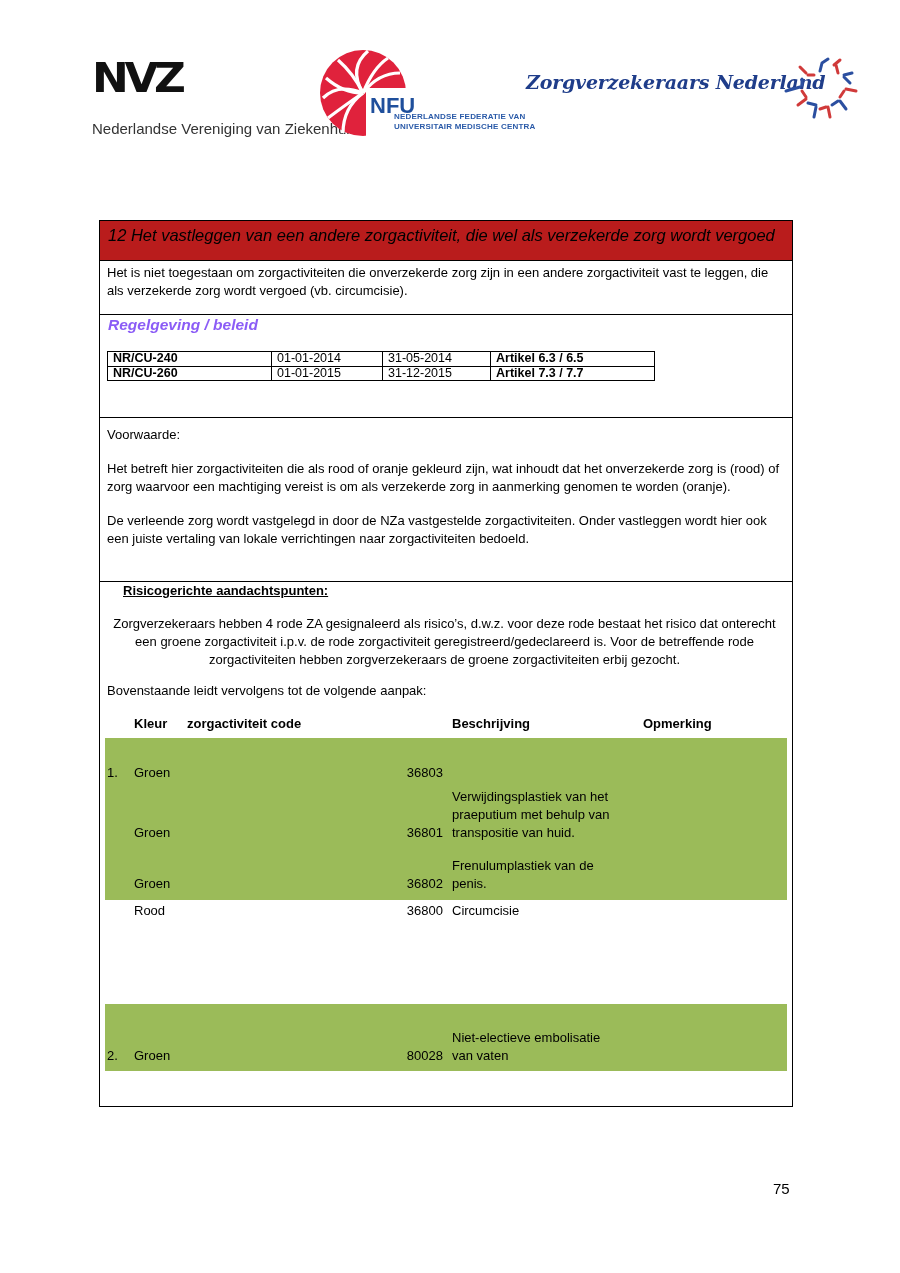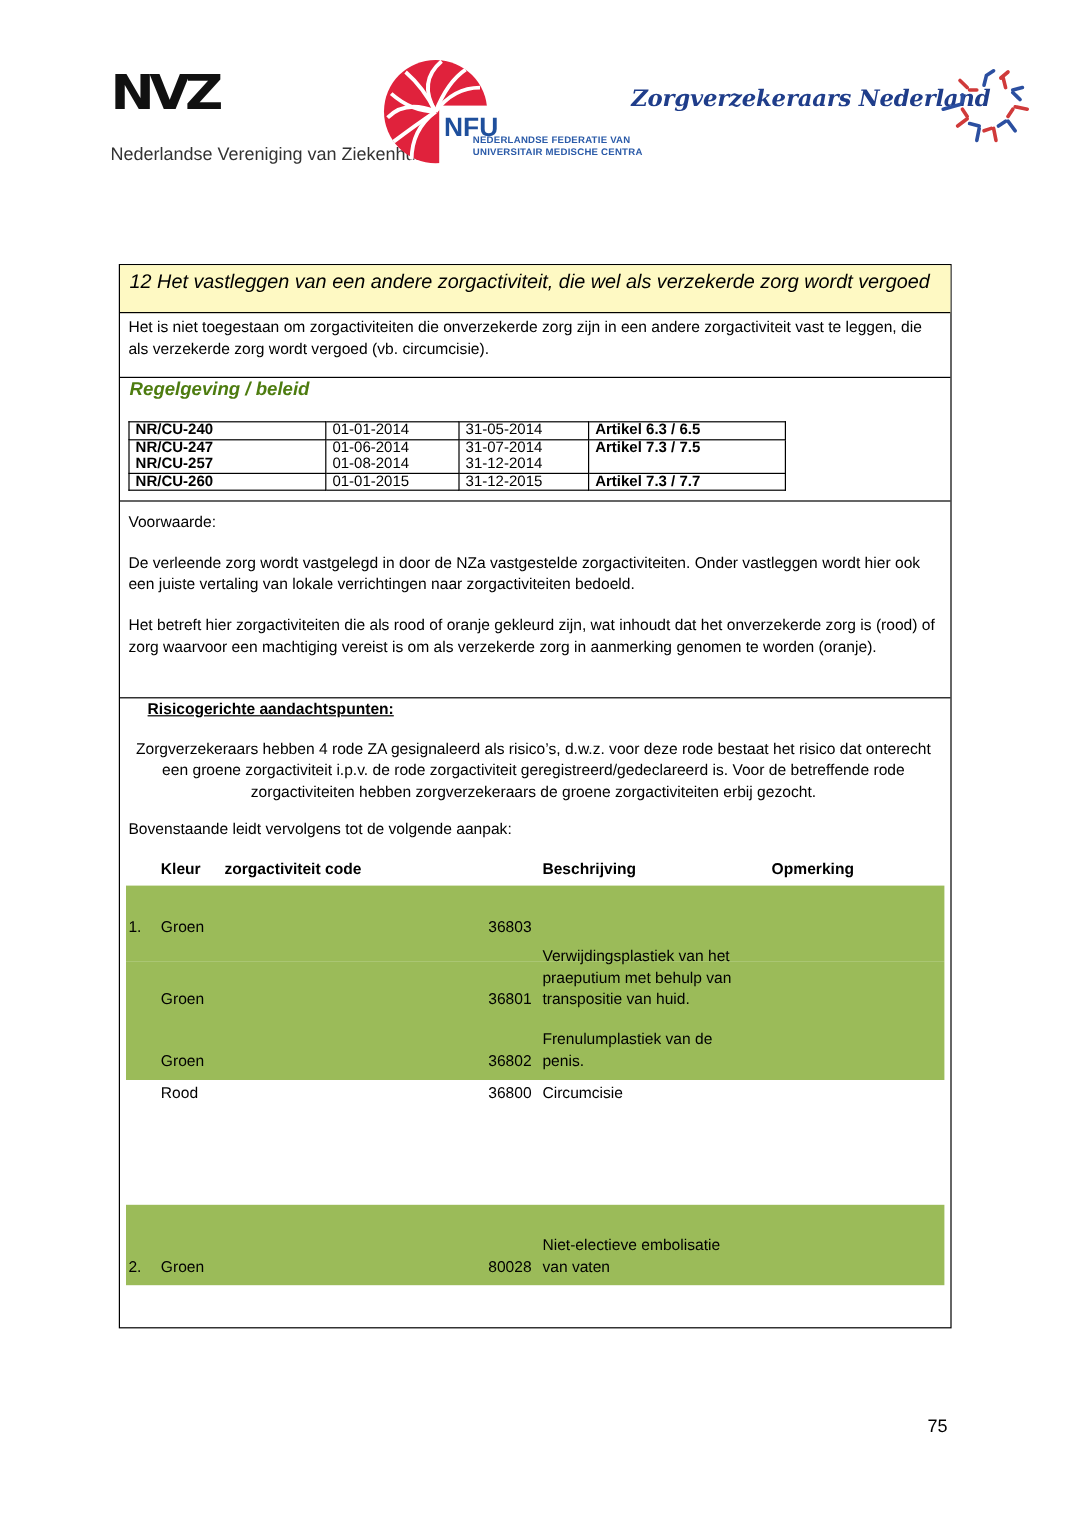--- a/index.html
+++ b/index.html
@@ -21,28 +21,28 @@
   .logo-zn { position: absolute; left: 526px; top: 55px; width: 345px; height: 60px; }
   .zn-text { position: absolute; left: 0; top: 16px; font-family: "DejaVu Serif", serif; font-style: italic;
              font-weight: bold; font-size: 19px; color: #1f3d8a; white-space: nowrap; letter-spacing: -0.2px; }
   .zn-emblem { position: absolute; left: 256px; top: 0; width: 80px; height: 66px; }
 
   
   .frame { position: absolute; left: 99px; top: 220px; width: 694px; height: 887px;
            border: 1.5px solid #000; box-sizing: border-box; }
   .sec { position: absolute; left: 0; right: 0; border-bottom: 1.5px solid #000; box-sizing: border-box; }
 
-  .sec-title { top: 0; height: 40px; background: #fef9c3; }
+  .sec-title { top: 0; height: 40px; background: #b91c1c; }
   .sec-title .title { position: absolute; left: 8px; top: 5px; font-style: italic; font-size: 16.5px; white-space: nowrap; }
 
   .sec-intro { top: 40px; height: 54px; }
   .sec-intro p { position: absolute; left: 7px; top: 3px; margin: 0; width: 675px; font-size: 13px; line-height: 18px; }
 
   .sec-reg { top: 94px; height: 103px; }
-  .reg-heading { position: absolute; left: 8px; top: 1px; font-style: italic; font-weight: bold; font-size: 15.5px; color: #4d7c0f; }
+  .reg-heading { position: absolute; left: 8px; top: 1px; font-style: italic; font-weight: bold; font-size: 15.5px; color: #8b5cf6; }
   table.reg { position: absolute; left: 7px; top: 36px; width: 548px; border-collapse: collapse; font-size: 12.5px; }
   table.reg td { border-top: 1.5px solid #000; border-bottom: 1.5px solid #000; border-left: 1px solid #000; border-right: 1px solid #000;
                  padding: 0 5px; line-height: 13.5px; vertical-align: top; }
   table.reg td.code, table.reg td.art { font-weight: bold; }
   table.reg td.c1 { width: 153px; } table.reg td.c2 { width: 100px; } table.reg td.c3 { width: 97px; }
 
   .sec-voor { top: 197px; height: 164px; }
   .sec-voor .txt { position: absolute; left: 7px; top: 8px; width: 675px; font-size: 13px; line-height: 18px; }
   .sec-voor p { margin: 0 0 16px 0; }
 
@@ -130,54 +130,39 @@
             <td class="c2">
               <div>01-01-2014</div>
             </td>
             <td class="c3">
               <div>31-05-2014</div>
             </td>
             <td class="art">Artikel 6.3 / 6.5</td>
           </tr>
           <tr>
             <td class="c1 code">
-              <div>NR/CU-247</div>
-              <div>NR/CU-257</div>
-            </td>
-            <td class="c2">
-              <div>01-06-2014</div>
-              <div>01-08-2014</div>
-            </td>
-            <td class="c3">
-              <div>31-07-2014</div>
-              <div>31-12-2014</div>
-            </td>
-            <td class="art">Artikel 7.3 / 7.5</td>
-          </tr>
-          <tr>
-            <td class="c1 code">
               <div>NR/CU-260</div>
             </td>
             <td class="c2">
               <div>01-01-2015</div>
             </td>
             <td class="c3">
               <div>31-12-2015</div>
             </td>
             <td class="art">Artikel 7.3 / 7.7</td>
           </tr>
         </tbody>
     </table>
   </div>
 
   <div class="sec sec-voor">
     <div class="txt">
       <p>Voorwaarde:</p>
+      <p>Het betreft hier zorgactiviteiten die als rood of oranje gekleurd zijn, wat inhoudt dat het onverzekerde zorg is (rood) of zorg waarvoor een machtiging vereist is om als verzekerde zorg in aanmerking genomen te worden (oranje).</p>
       <p>De verleende zorg wordt vastgelegd in door de NZa vastgestelde zorgactiviteiten. Onder vastleggen wordt hier ook een juiste vertaling van lokale verrichtingen naar zorgactiviteiten bedoeld.</p>
-      <p>Het betreft hier zorgactiviteiten die als rood of oranje gekleurd zijn, wat inhoudt dat het onverzekerde zorg is (rood) of zorg waarvoor een machtiging vereist is om als verzekerde zorg in aanmerking genomen te worden (oranje).</p>
     </div>
   </div>
 
   <div class="sec sec-risk">
     <div class="risk-heading">Risicogerichte aandachtspunten:</div>
     <p class="risk-p1">Zorgverzekeraars hebben 4 rode ZA gesignaleerd als risico’s, d.w.z. voor deze rode bestaat het risico dat onterecht een groene zorgactiviteit i.p.v. de rode zorgactiviteit geregistreerd/gedeclareerd is. Voor de betreffende rode zorgactiviteiten hebben zorgverzekeraars de groene zorgactiviteiten erbij gezocht.</p>
     <p class="risk-p2">Bovenstaande leidt vervolgens tot de volgende aanpak:</p>
 
     <div class="ztable">
       <div class="zhead" style="left:34px">Kleur</div>

